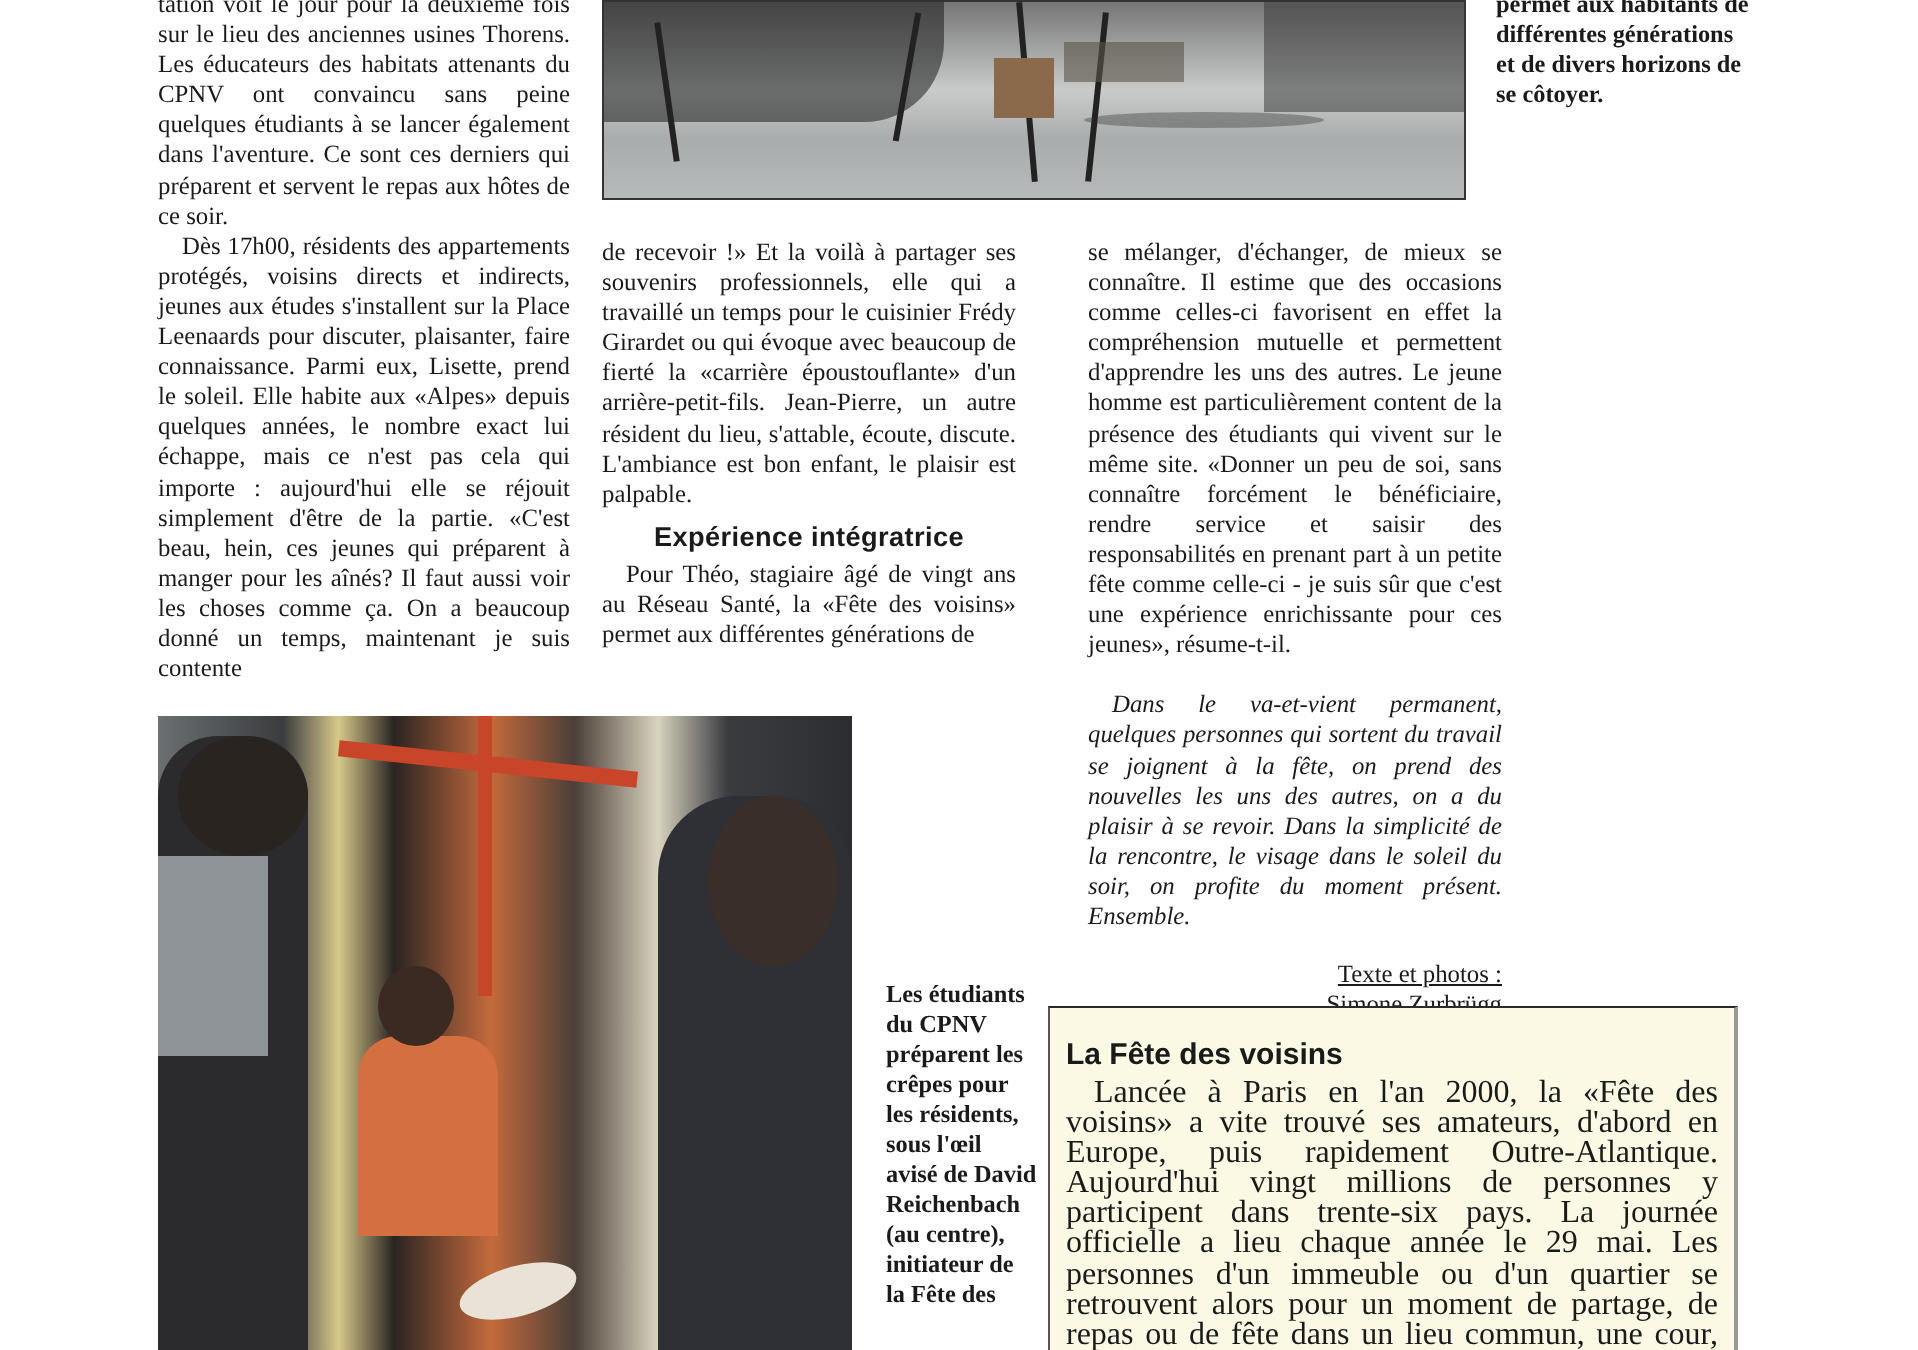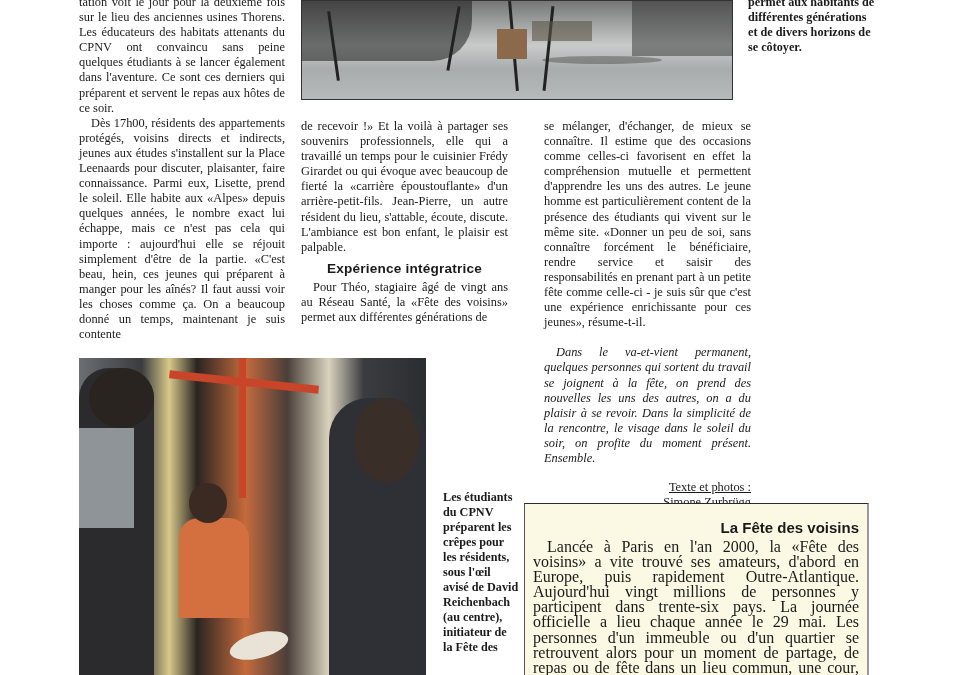--- a/index.html
+++ b/index.html
@@ -23,21 +23,21 @@
     background:
       linear-gradient(90deg, #6b6f72 0%, #3a3c3e 18%, #d8c88a 26%, #2a2522 34%, #c46a3c 48%, #4a3f39 60%, #d9d3be 72%, #3b3c40 82%, #2c2d31 100%); }
   .shape { position:absolute; }
   .sidecap { position:absolute; font-weight:bold; font-size:12.2px; line-height:15px; }
   .sidecap-top { left:748px; top:-5px; width:130px; }
   .sidecap-bottom { left:425px; top:490px; width:76px;margin-left:18px; }
   .box { position:absolute; left:524px; top:503px; width:345px; height:180px;
          background:#fbf9e4; border-top:1.5px solid #2a2a2a; border-left:1px solid #555;
          border-right:2px solid #9a9a94; padding:0 8px; box-sizing:border-box; }
   .box h2 { font-family:"Liberation Sans", sans-serif; font-size:15px; font-weight:bold;
-            text-align:right; margin:15px 0 3px 0; }
+            text-align:left; margin:15px 0 3px 0; }
   .box p { margin:0; font-size:16px; line-height:15.1px; text-align:justify; text-indent:14px; }
 </style>
 </head>
 <body>
 
 <div class="photo photo-top">
   <div class="shape" style="left:0;top:0;width:170px;height:60px;background:rgba(30,30,30,0.55);border-radius:0 0 40px 0;"></div>
   <div class="shape" style="left:30px;top:10px;width:3px;height:70px;background:#222;transform:rotate(-8deg);"></div>
   <div class="shape" style="left:150px;top:5px;width:3px;height:65px;background:#222;transform:rotate(10deg);"></div>
   <div class="shape" style="left:210px;top:0;width:3px;height:90px;background:#222;transform:rotate(-5deg);"></div>

